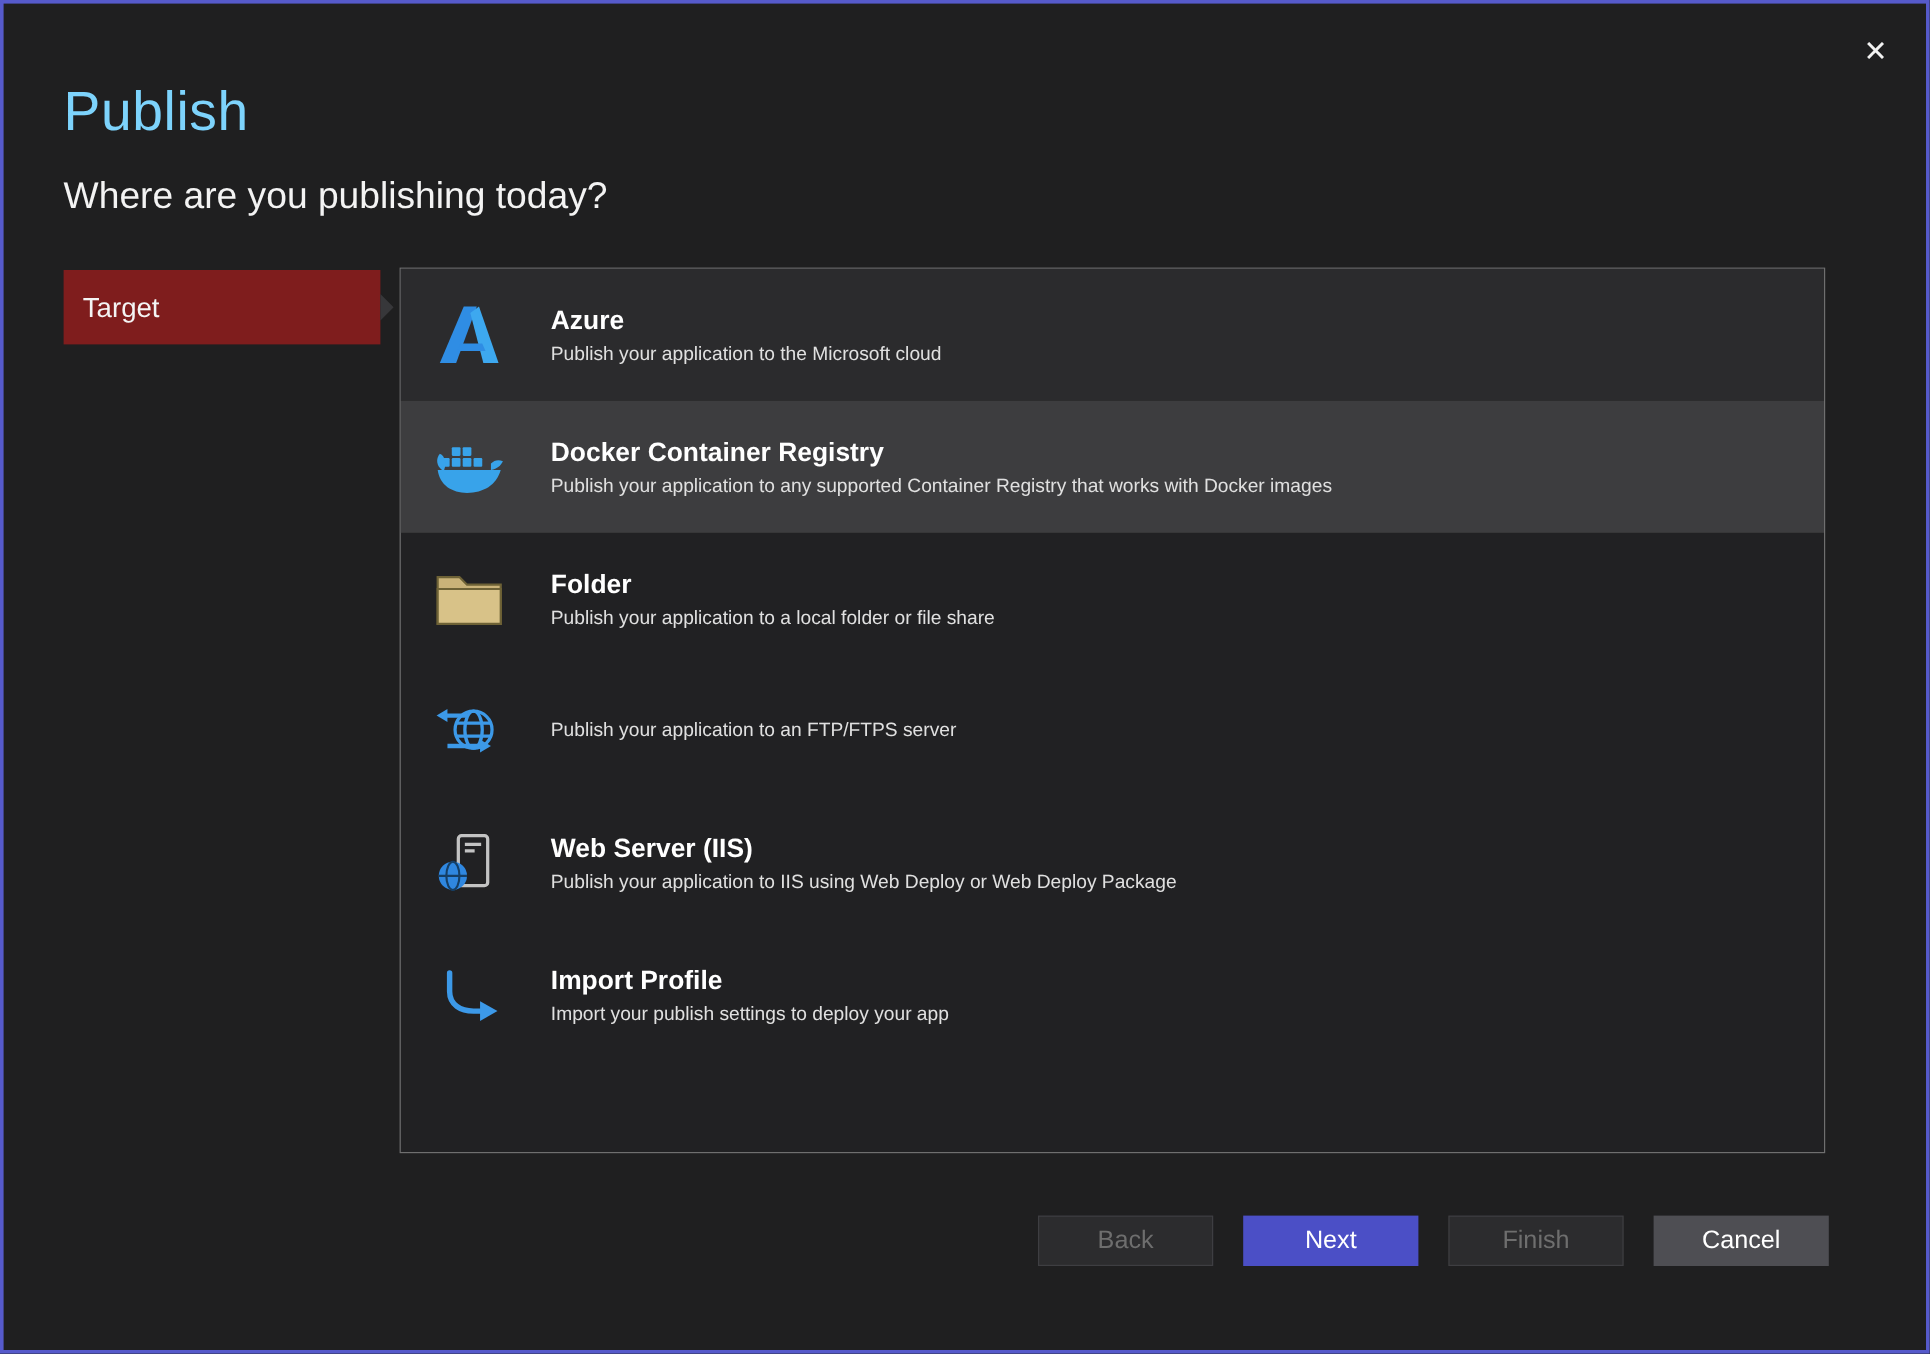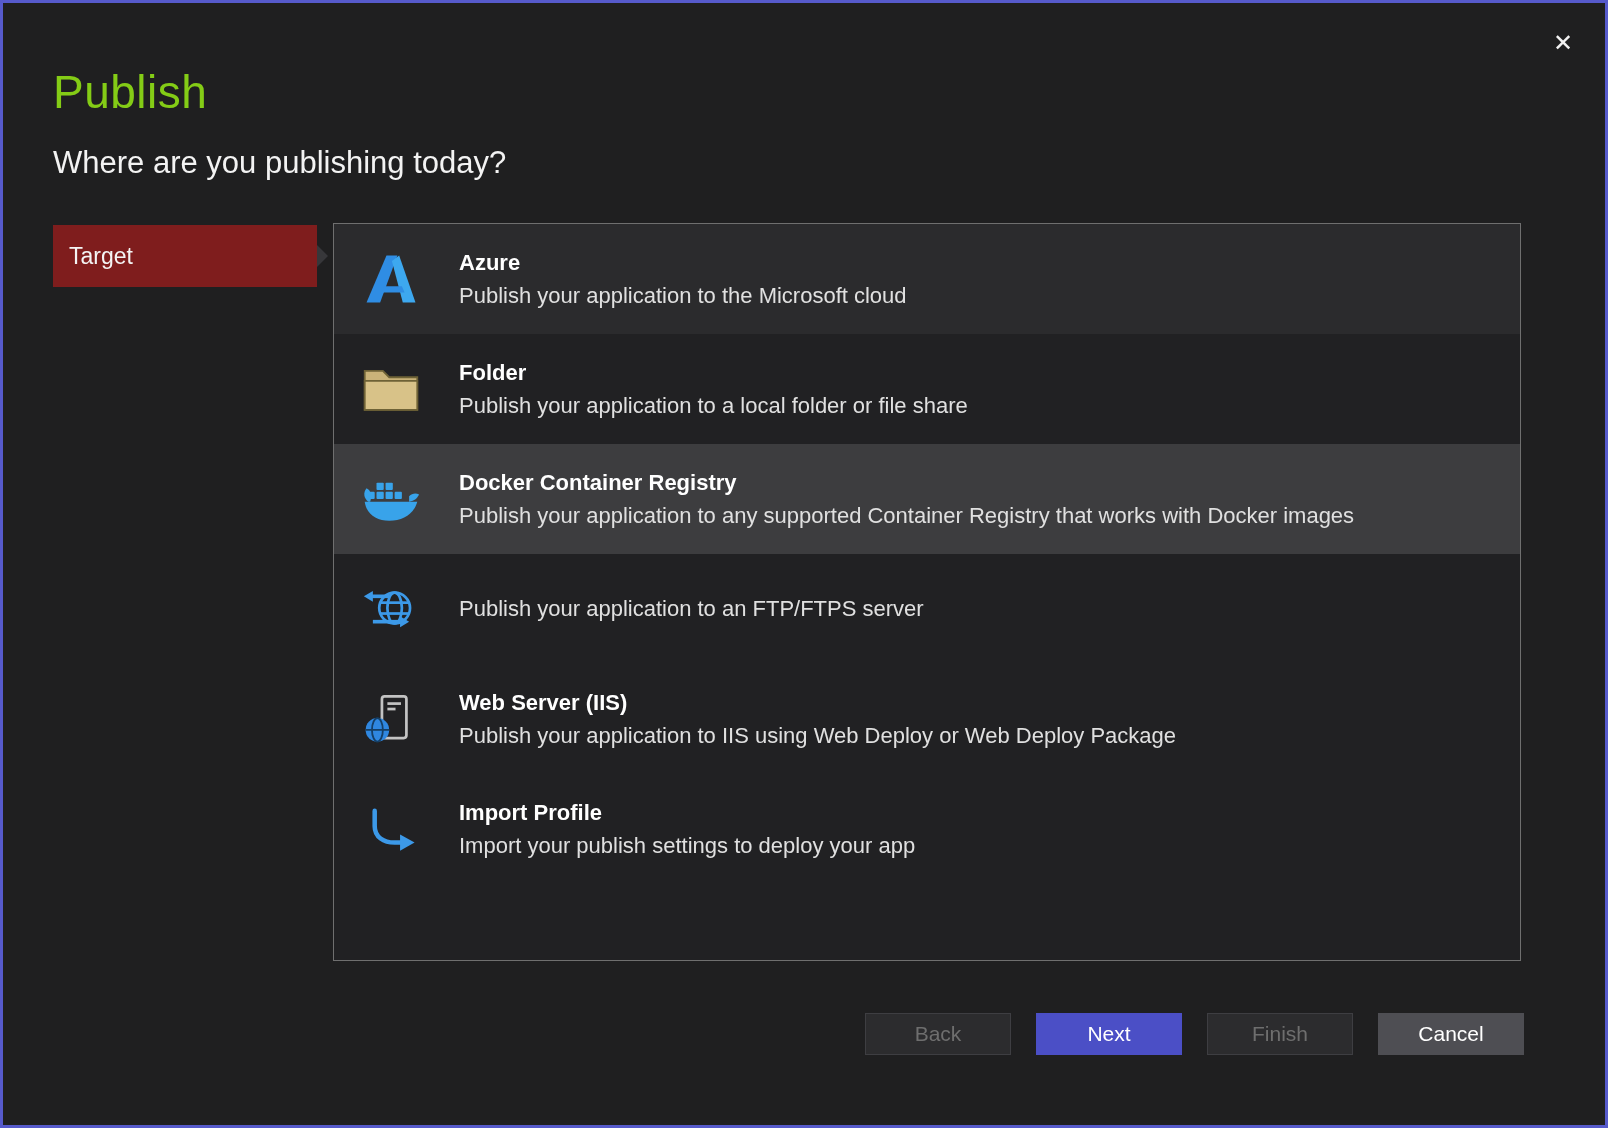--- a/index.html
+++ b/index.html
@@ -15,21 +15,21 @@
     color: #ffffff;
   }
   .close-btn {
     position: absolute; top: 22px; right: 24px;
     width: 36px; height: 36px;
     display: flex; align-items: center; justify-content: center;
     font-size: 24px; color: #f2f2f2; cursor: pointer; user-select: none;
   }
   .title {
     position: absolute; left: 50px; top: 62px;
-    font-size: 46px; font-weight: 400; color: #84cc16; letter-spacing: 0.5px;
+    font-size: 46px; font-weight: 400; color: #7dd3fc; letter-spacing: 0.5px;
   }
   .subtitle {
     position: absolute; left: 50px; top: 142px;
     font-size: 31px; font-weight: 400; color: #f3f3f3;
   }
   .tab {
     position: absolute; left: 50px; top: 222px;
     width: 264px; height: 62px;
     background: #7f1d1d;
     display: flex; align-items: center;
@@ -54,21 +54,21 @@
   .target-row.hover    { background: #2b2b2d; }
   .target-row.selected { background: var(--selected-row, #3d3d3f); }
   .row-icon {
     flex: 0 0 58px; width: 58px; height: 58px;
     margin-right: 39px;
     display: flex; align-items: center; justify-content: center;
   }
   .row-icon svg { width: 58px; height: 58px; }
   .row-text { display: flex; flex-direction: column; justify-content: flex-end; }
   .row-title { font-size: 22px; font-weight: 700; color: #ffffff; margin-bottom: 7px; }
-  .row-desc  { font-size: 22px; font-weight: 400; color: #e0e0e0; }
+  .row-desc  { font-size: 16px; font-weight: 400; color: #e0e0e0; }
   .footer {
     position: absolute; right: 81px; bottom: 70px;
     display: flex; gap: 25px;
   }
   .btn {
     min-width: 146px; height: 42px;
     font-family: inherit; font-size: 21px;
     display: flex; align-items: center; justify-content: center;
     border: 1px solid transparent; cursor: pointer; user-select: none;
   }
@@ -102,33 +102,20 @@
       <span class="row-icon">
         <svg viewBox="0 0 64 64">
           <polygon points="27,6 39,6 20,58 5,58" fill="#2f8de4"></polygon>
           <polygon points="33,12 41,6 59,58 45,58" fill="#3da8ef"></polygon>
           <polygon points="24,40 44,40 47,47 21,47" fill="#2f8de4"></polygon>
         </svg>
       </span>
       <span class="row-text">
         <span class="row-title">Azure</span>
         <span class="row-desc">Publish your application to the Microsoft cloud</span>
-      </span>
-    </div>
-
-    <div class="target-row">
-      <span class="row-icon">
-        <svg viewBox="0 0 64 54">
-          <path d="M3,7 h20 l7,7 h31 v36 h-58 z" fill="#cab379" stroke="#6e6236" stroke-width="2"></path>
-          <path d="M3,18 h58 v32 h-58 z" fill="#d8c288" stroke="#6e6236" stroke-width="2"></path>
-        </svg>
-      </span>
-      <span class="row-text">
-        <span class="row-title">Folder</span>
-        <span class="row-desc">Publish your application to a local folder or file share</span>
       </span>
     </div>
 
     <div class="target-row selected">
       <span class="row-icon">
         <svg viewBox="0 0 64 56">
           <g fill="#38a3ea">
             <rect x="6" y="20" width="8" height="8" rx="1"></rect>
             <rect x="16" y="20" width="8" height="8" rx="1"></rect>
             <rect x="26" y="20" width="8" height="8" rx="1"></rect>
@@ -137,20 +124,33 @@
             <rect x="26" y="10" width="8" height="8" rx="1"></rect>
             <path d="M3,31 H61 C57,45 45,52 30,52 C16,52 5,45 3,31 Z"></path>
             <path d="M7,31 C2,27 1,21 5,16 C10,18 11,25 9,31 Z"></path>
             <path d="M52,31 C58,30 61,27 63,23 C59,21 55,22 52,25 Z"></path>
           </g>
         </svg>
       </span>
       <span class="row-text">
         <span class="row-title">Docker Container Registry</span>
         <span class="row-desc">Publish your application to any supported Container Registry that works with Docker images</span>
+      </span>
+    </div>
+
+    <div class="target-row">
+      <span class="row-icon">
+        <svg viewBox="0 0 64 54">
+          <path d="M3,7 h20 l7,7 h31 v36 h-58 z" fill="#cab379" stroke="#6e6236" stroke-width="2"></path>
+          <path d="M3,18 h58 v32 h-58 z" fill="#d8c288" stroke="#6e6236" stroke-width="2"></path>
+        </svg>
+      </span>
+      <span class="row-text">
+        <span class="row-title">Folder</span>
+        <span class="row-desc">Publish your application to a local folder or file share</span>
       </span>
     </div>
 
     <div class="target-row">
       <span class="row-icon">
         <svg viewBox="0 0 64 56" fill="none" stroke="#3c99e8" stroke-width="3">
           <circle cx="36" cy="27" r="17"></circle>
           <ellipse cx="36" cy="27" rx="8" ry="17"></ellipse>
           <path d="M20,21 h32"></path>
           <path d="M20,33 h32"></path>

